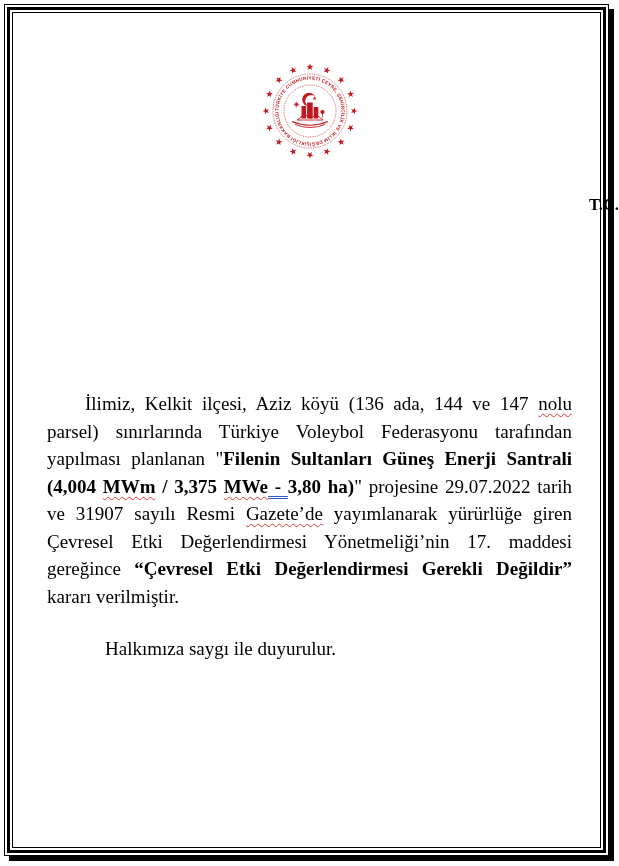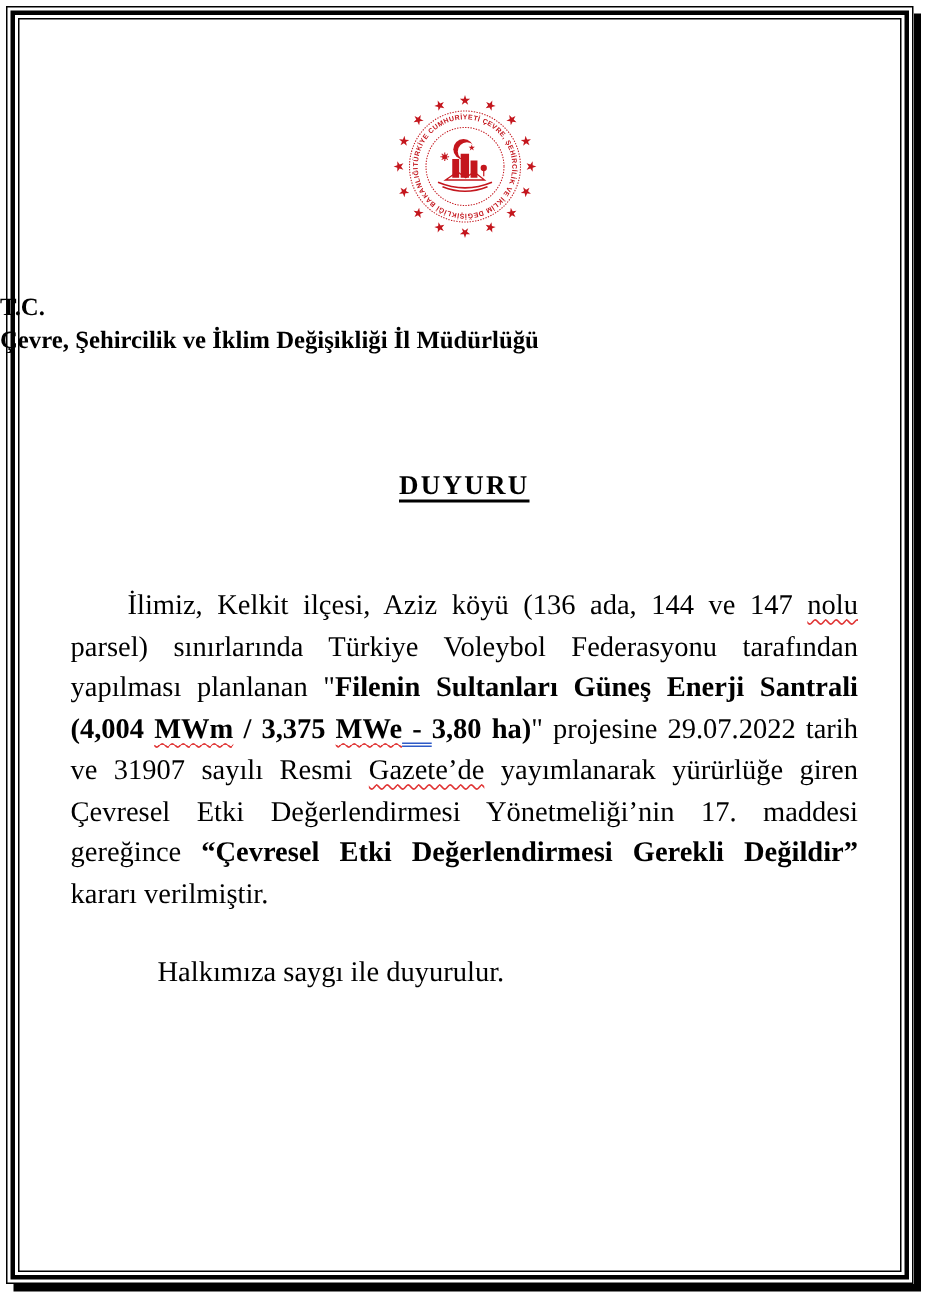--- a/index.html
+++ b/index.html
@@ -36,21 +36,21 @@
     top: 63px;
     left: 50%;
     margin-left: -48px;
     width: 96px;
     height: 96px;
   }
   .letterhead {
     position: absolute;
     top: 194px;
     left: 0; right: 0;
-    text-align: left;
+    text-align: right;
     font-weight: bold;
     font-size: 16.5px;
     line-height: 22px;
   }
   .announcement-title {
     position: absolute;
     top: 313px;
     left: 0; right: 0;
     text-align: center;
     font-weight: bold;
@@ -162,23 +162,21 @@
 
         <path d="M 35,57 L 43,51.5 L 48.5,55.5 L 54,51.5 L 61,57 Z" fill="none" stroke="#c4161d" stroke-width="0.9"></path>
         <path d="M 30,58.5 Q 48,66 66,58.5" fill="none" stroke="#c4161d" stroke-width="1.1"></path>
         <path d="M 33,61.5 Q 48,67.5 63,61.5" fill="none" stroke="#c4161d" stroke-width="0.9"></path>
       </g>
     </svg>
   </div>
 
   <div class="letterhead">
     <div>T.C.</div>
-    <div>Çevre, Şehircilik ve İklim Değişikliği İl Müdürlüğü</div>
   </div>
 
-  <div class="announcement-title">DUYURU</div>
 
   <div class="document-body">
     <p class="para"><span>İlimiz, Kelkit ilçesi, Aziz köyü (136 ada, 144 ve 147 </span><span class="sq-red">nolu</span><span> parsel) sınırlarında Türkiye Voleybol Federasyonu tarafından yapılması planlanan "</span><span class="seg-b">Filenin Sultanları Güneş Enerji Santrali (4,004 </span><span class="seg-b sq-red">MWm</span><span class="seg-b"> / 3,375 </span><span class="seg-b sq-red">MWe</span><span class="seg-b sq-blue"> - </span><span class="seg-b">3,80 ha)</span><span>" projesine 29.07.2022 tarih ve 31907 sayılı Resmi </span><span class="sq-red">Gazete’de</span><span> yayımlanarak yürürlüğe giren Çevresel Etki Değerlendirmesi Yönetmeliği’nin 17. maddesi gereğince </span><span class="seg-b">“Çevresel Etki Değerlendirmesi Gerekli Değildir”</span><span> kararı verilmiştir.</span></p>
     <p class="closing">Halkımıza saygı ile duyurulur.</p>
   </div>
 
 </div>
 
 </body></html>

